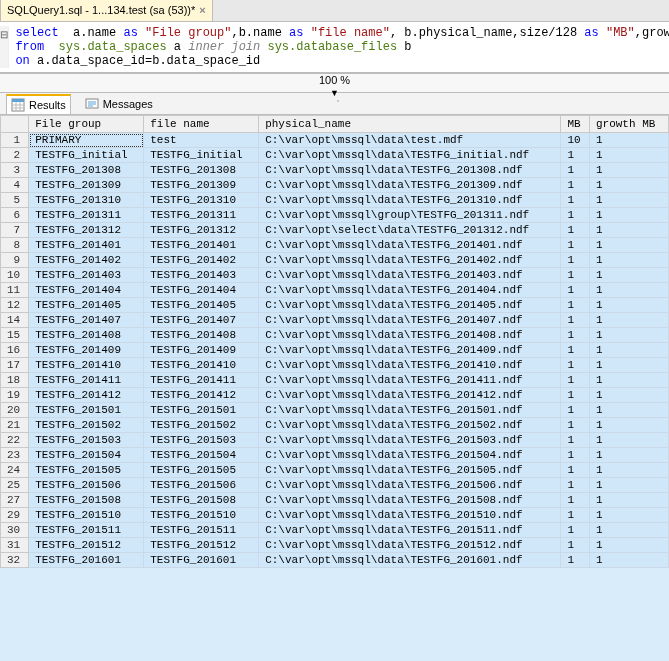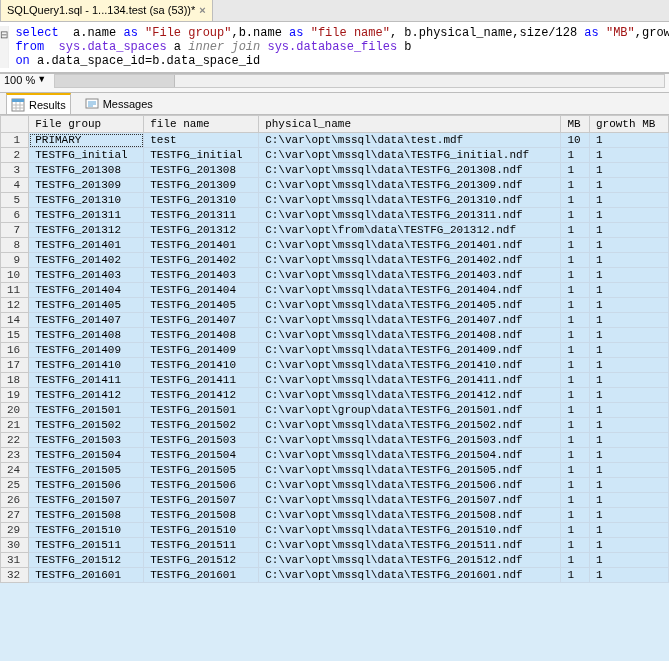--- a/index.html
+++ b/index.html
@@ -6,27 +6,27 @@
 body { font-family: "Segoe UI", Tahoma, sans-serif; font-size: 11px; background: #fff; color: #000; width: 669px; height: 661px; overflow: hidden; }
 .tab-bar { background: #e8e8e8; border-bottom: 1px solid #bdbdbd; height: 22px; display: flex; align-items: flex-end; }
 .tab { background: #fff7d6; border: 1px solid #bdbdbd; border-bottom: none; padding: 2px 6px; height: 24px; display: flex; align-items: center; gap: 4px; font-size: 11px; }
 .tab-close { color: #888; font-weight: bold; cursor: pointer; }
 .sql-pane { background: #fff; border-bottom: 1px solid #bdbdbd; padding: 4px 4px 4px 0; display: flex; }
 .sql-gutter { width: 18px; background: #f3f3f3; border-right: 1px solid #eee; display: flex; flex-direction: column; align-items: center; padding-top: 2px; }
 .sql-gutter span { font-size: 10px; color: #555; line-height: 14px; }
 .sql-text { font-family: Consolas, "Courier New", monospace; font-size: 12px; line-height: 14px; white-space: pre; padding-left: 6px; }
 .kw { color: #0000ff; }
 .str { color: #a31515; }
-.id { color: #6d28d9; }
+.id { color: #4d7c0f; }
 .op { color: #808080; font-style: italic; }
-.zoom-bar { border-top: 1px solid #bdbdbd; border-bottom: 1px solid #bdbdbd; height: 20px; display: flex; align-items: flex-start; padding: 0 4px; background: #f7f7f7; font-size: 11px; gap: 2px; }
+.zoom-bar { border-top: 1px solid #bdbdbd; border-bottom: 1px solid #bdbdbd; height: 20px; display: flex; align-items: center; padding: 0 4px; background: #f7f7f7; font-size: 11px; gap: 2px; flex-direction: column; }
 .zoom-bar .drop { font-size: 9px; }
 .zoom-bar .scroll-track { flex: 1; height: 14px; border: 1px solid #c9c9c9; background: #f0f0f0; margin-left: 6px; position: relative; }
 .zoom-bar .thumb { position: absolute; left: 0; top: 0; bottom: 0; width: 120px; background: #d8d8d8; border-right: 1px solid #bdbdbd; }
-.panel-tabs { background: #f3f3f3; border-bottom: 1px solid #bdbdbd; height: 22px; display: flex; gap: 10px; padding-left: 6px; }
+.panel-tabs { background: #f3f3f3; border-bottom: 1px solid #bdbdbd; height: 22px; display: flex; align-items: center; gap: 10px; padding-left: 6px; }
 .panel-tab { display: flex; align-items: center; gap: 4px; font-size: 11px; padding: 2px 4px; }
 .panel-tab.active { background: #fff; border-top: 2px solid #f0b000; border-left: 1px solid #bdbdbd; border-right: 1px solid #bdbdbd; }
 .panel-tab .ico { width: 14px; height: 14px; display: inline-block; }
 .grid-wrap { overflow: auto; height: calc(661px - 22px - 48px - 20px - 22px); background: #d9ecf9; }
 table.grid { border-collapse: collapse; width: 100%; font-family: "Courier New", monospace; font-size: 11px; }
 table.grid th { background: #f0f0f0; border: 1px solid #c9c9c9; padding: 2px 6px; font-weight: normal; text-align: left; position: sticky; top: 0; }
 table.grid td { border: 1px solid #c9d9e8; padding: 1px 6px; background: #cfe7f8; white-space: nowrap; }
 table.grid td.rownum { background: #f0f0f0; border: 1px solid #c9c9c9; text-align: right; padding-right: 8px; width: 28px; color: #333; }
 table.grid tr:first-child td.cell0 { background: #cfe7f8; outline: 1px dotted #333; outline-offset: -2px; }
 .ico-results svg, .ico-messages svg { width: 14px; height: 14px; }
@@ -131,29 +131,29 @@
           <td>TESTFG_201310</td>
           <td>TESTFG_201310</td>
           <td>C:\var\opt\mssql\data\TESTFG_201310.ndf</td>
           <td>1</td>
           <td>1</td>
         </tr>
         <tr>
           <td class="rownum">6</td>
           <td>TESTFG_201311</td>
           <td>TESTFG_201311</td>
-          <td>C:\var\opt\mssql\data\TESTFG_201311.ndf</td>
+          <td>C:\var\opt\mssql\group\TESTFG_201311.ndf</td>
           <td>1</td>
           <td>1</td>
         </tr>
         <tr>
           <td class="rownum">7</td>
           <td>TESTFG_201312</td>
           <td>TESTFG_201312</td>
-          <td>C:\var\opt\from\data\TESTFG_201312.ndf</td>
+          <td>C:\var\opt\select\data\TESTFG_201312.ndf</td>
           <td>1</td>
           <td>1</td>
         </tr>
         <tr>
           <td class="rownum">8</td>
           <td>TESTFG_201401</td>
           <td>TESTFG_201401</td>
           <td>C:\var\opt\mssql\data\TESTFG_201401.ndf</td>
           <td>1</td>
           <td>1</td>
@@ -235,21 +235,21 @@
           <td>TESTFG_201412</td>
           <td>TESTFG_201412</td>
           <td>C:\var\opt\mssql\data\TESTFG_201412.ndf</td>
           <td>1</td>
           <td>1</td>
         </tr>
         <tr>
           <td class="rownum">20</td>
           <td>TESTFG_201501</td>
           <td>TESTFG_201501</td>
-          <td>C:\var\opt\group\data\TESTFG_201501.ndf</td>
+          <td>C:\var\opt\mssql\data\TESTFG_201501.ndf</td>
           <td>1</td>
           <td>1</td>
         </tr>
         <tr>
           <td class="rownum">21</td>
           <td>TESTFG_201502</td>
           <td>TESTFG_201502</td>
           <td>C:\var\opt\mssql\data\TESTFG_201502.ndf</td>
           <td>1</td>
           <td>1</td>
@@ -280,28 +280,20 @@
         </tr>
         <tr>
           <td class="rownum">25</td>
           <td>TESTFG_201506</td>
           <td>TESTFG_201506</td>
           <td>C:\var\opt\mssql\data\TESTFG_201506.ndf</td>
           <td>1</td>
           <td>1</td>
         </tr>
         <tr>
-          <td class="rownum">26</td>
-          <td>TESTFG_201507</td>
-          <td>TESTFG_201507</td>
-          <td>C:\var\opt\mssql\data\TESTFG_201507.ndf</td>
-          <td>1</td>
-          <td>1</td>
-        </tr>
-        <tr>
           <td class="rownum">27</td>
           <td>TESTFG_201508</td>
           <td>TESTFG_201508</td>
           <td>C:\var\opt\mssql\data\TESTFG_201508.ndf</td>
           <td>1</td>
           <td>1</td>
         </tr>
         <tr>
           <td class="rownum">29</td>
           <td>TESTFG_201510</td>

